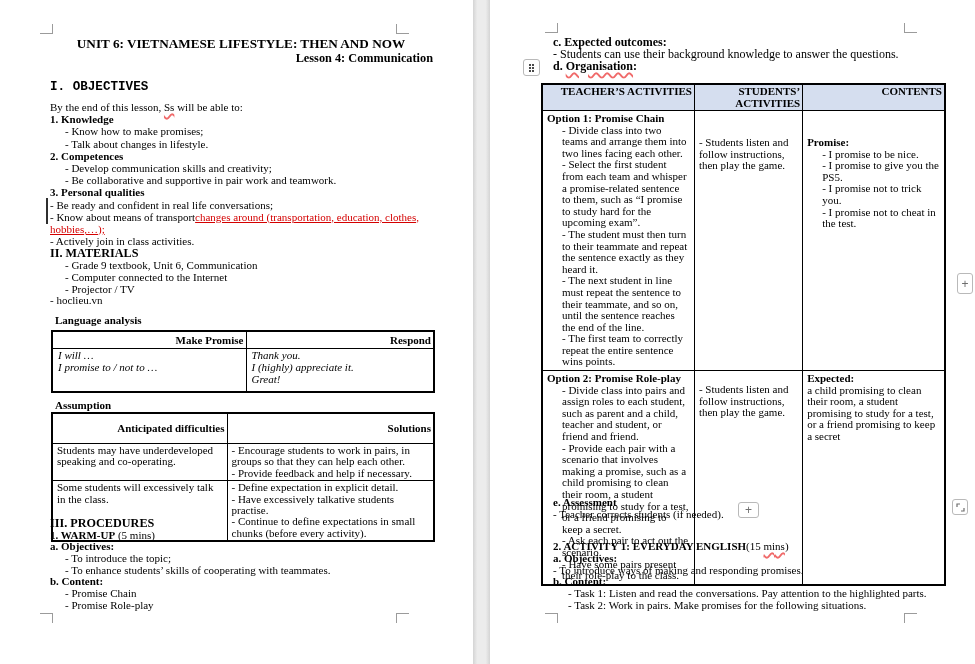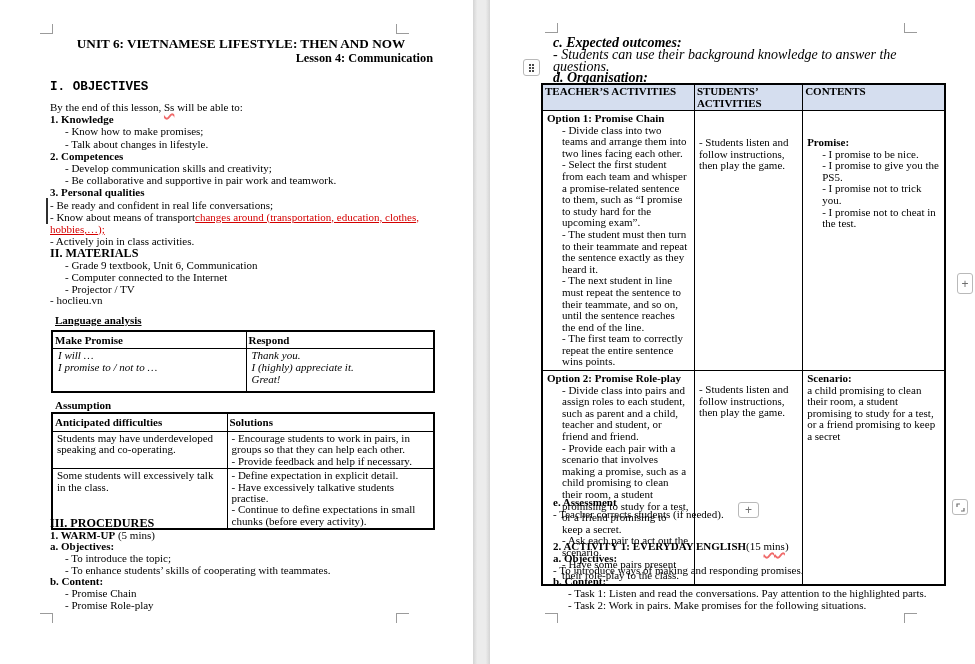--- a/index.html
+++ b/index.html
@@ -37,42 +37,42 @@
   #doc-subtitle { font-size:12.3px; font-weight:bold;text-align:right; }
 
   #objectives-block { position:absolute; left:50px; top:80px; width:392px; font-size:11px; line-height:12.2px; }
   #objectives-heading { font-size:12.6px; font-weight:bold; line-height:14px; margin-bottom:7px;font-family:Liberation Mono, monospace; }
   #change-bar { position:absolute; left:46px; top:198px; width:0; height:26px; border-left:2px solid #2f2f2f; }
 
   #materials-block { position:absolute; left:50px; top:247px; width:392px; font-size:11px; line-height:11.8px; }
   #materials-heading { font-size:12.2px; font-weight:bold; line-height:13px; }
 
   .side-label { position:absolute; left:55px; font-size:11px; font-weight:bold; }
-  #lang-label { top:314px;text-decoration:underline; }
+  #lang-label { top:314px; }
   #assump-label { top:399px; }
 
   table.doc { border-collapse:collapse; table-layout:fixed; position:absolute; background:#fff; }
   table.doc td, table.doc th { border:1px solid #000; vertical-align:top; font-size:11px; overflow:hidden; }
-  table.doc th { font-weight:bold; text-align:left;margin-left:15px; }
+  table.doc th { font-weight:bold; text-align:right;margin-left:15px; }
 
   #lang-table { left:51px; top:330px; width:382px; border:2px solid #000; }
   #lang-table th { height:16px; line-height:14px; padding:1px 2px; }
   #lang-table td { height:43px; padding:1px 5px; line-height:11.8px; font-style:italic; }
 
   #assump-table { left:51px; top:412px; width:382px; border:2px solid #000; }
-  #assump-table th { height:15px; line-height:13px; padding:2px 2px; }
+  #assump-table th { height:15px; line-height:13px; padding:8px 2px; }
   #assump-table td { padding:1px 4px; line-height:11.4px; }
   #assump-row1 td { height:35px; }
   #assump-row2 td { height:46px; }
 
   #procedures-block { position:absolute; left:50px; top:517px; width:392px; font-size:11px; line-height:11.7px; }
   #procedures-heading { font-size:12.2px; font-weight:bold; line-height:12.5px; }
 
   
-  #cd-block { position:absolute; left:63px; top:37px; width:400px; font-size:14px; line-height:11.8px;font-style:italic; }
+  #cd-block { position:absolute; left:63px; top:37px; width:400px; font-size:12px; line-height:11.8px; }
 
   .sq-btn {
     position:absolute; background:#fff; border:1px solid #b9b9b9; border-radius:3px;
     display:flex; align-items:center; justify-content:center; cursor:pointer;
     font-family:"Liberation Sans","DejaVu Sans",sans-serif; color:#6e6e6e;
   }
   #table-move-handle { left:33px; top:59px; width:17px; height:17px; }
   .dotgrid { display:grid; grid-template-columns:repeat(2,2px); grid-gap:1px; }
   .dotgrid span { width:2px; height:2px; background:#4a4a4a; }
 
@@ -248,21 +248,21 @@
       <tr id="org-row2">
         <td>
           <div class="b">Option 2: Promise Role-play</div>
           <div class="ml">- Divide class into pairs and assign roles to each student, such as parent and a child, teacher and student, or friend and friend.
 - Provide each pair with a scenario that involves making a promise, such as a child promising to clean their room, a student promising to study for a test, or a friend promising to keep a secret.
 - Ask each pair to act out the scenario.
 - Have some pairs present their role-play to the class.</div>
         </td>
         <td class="cell-pad13">- Students listen and follow instructions, then play the game.</td>
         <td>
-          <div class="b i">Scenario:</div>
+          <div class="b i">Expected:</div>
           <div>a child promising to clean their room, a student promising to study for a test, or a friend promising to keep a secret</div>
         </td>
       </tr>
     </tbody>
       </table>
 
     <div id="e-block">
       <div class="b">e. Assessment</div>
       <div>- Teacher corrects students (if needed).</div>
     </div>

